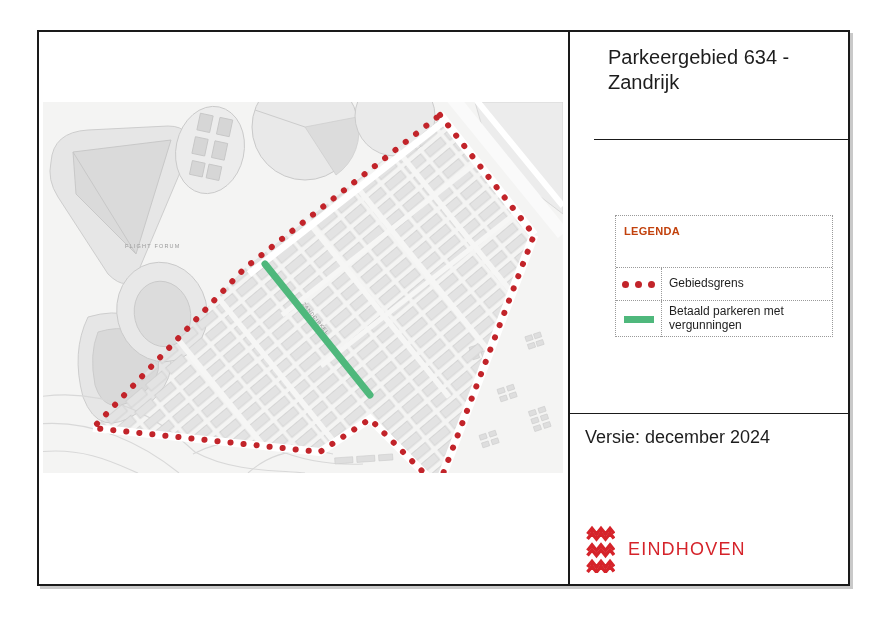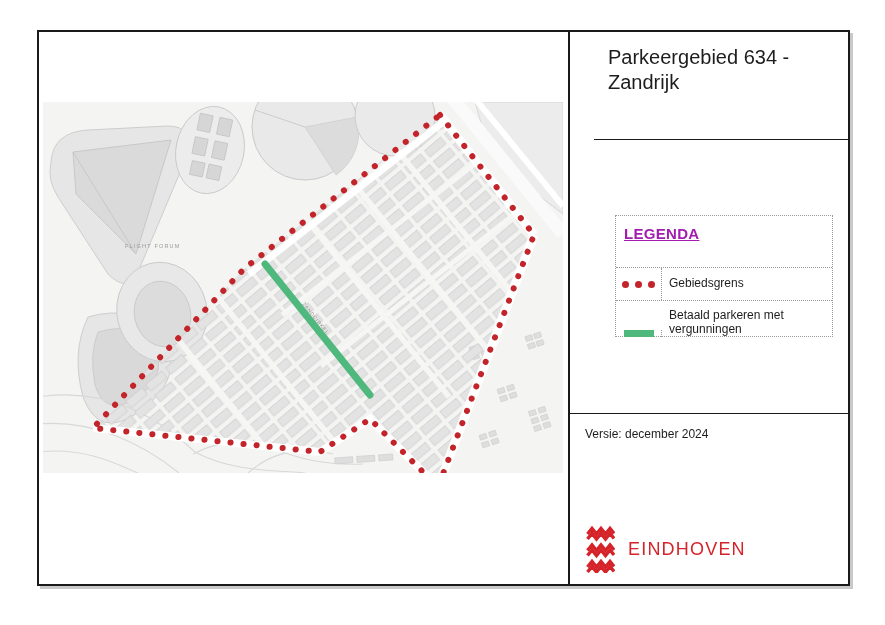--- a/index.html
+++ b/index.html
@@ -8,34 +8,34 @@
     background:#ffffff;box-shadow:3px 3px 0 #c9c9c9;}
   .map-wrap{position:absolute;left:4px;top:70px;width:520px;height:371px;}
   .map-wrap svg{display:block;}
   .panel{position:absolute;left:529px;top:0;bottom:0;width:278px;border-left:2px solid #1a1a1a;}
   .title-box{position:absolute;top:0;left:0;right:0;height:108px;border-bottom:1.5px solid #1a1a1a;
     padding:13px 14px;box-sizing:border-box;margin-left:24px;}
   .title-box .t{font-size:20px;line-height:1.25;color:#1d1d1d;width:245px;}
   .legend-box{position:absolute;left:45px;top:183px;width:218px;height:122px;box-sizing:border-box;
     border:1px dotted #9a9a9a;background:#fff;}
   .legend-header{height:52px;box-sizing:border-box;border-bottom:1px dotted #9a9a9a;
-    padding:9px 0 0 8px;font-size:15px;font-weight:bold;color:#a21caf;letter-spacing:.3px;text-decoration:underline;}
+    padding:9px 0 0 8px;font-size:11px;font-weight:bold;color:#c2410c;letter-spacing:.3px;}
   .legend-row{display:flex;box-sizing:border-box;}
   .legend-row.r1{height:33px;border-bottom:1px dotted #9a9a9a;}
-  .legend-row.r2{height:36px;align-items:flex-end;}
+  .legend-row.r2{height:36px;}
   .sym-cell{width:46px;box-sizing:border-box;border-right:1px dotted #9a9a9a;flex:0 0 46px;
     display:flex;align-items:center;justify-content:center;}
   .lbl-cell{flex:1;display:flex;align-items:center;padding-left:7px;font-size:12px;
     line-height:1.15;color:#1d1d1d;}
   .dots{display:flex;gap:6px;align-items:center;}
   .dot{width:7px;height:7px;border-radius:50%;}
   .gline{width:30px;height:7px;}
   .version-box{position:absolute;top:381px;left:0;right:0;bottom:0;border-top:1.5px solid #1a1a1a;
     box-sizing:border-box;}
-  .version-text{position:absolute;left:15px;top:13px;font-size:12px;color:#1d1d1d;}
+  .version-text{position:absolute;left:15px;top:13px;font-size:18px;color:#1d1d1d;}
   .logo{position:absolute;left:16px;bottom:11px;display:flex;align-items:center;gap:13px;}
   .logo-text{font-size:18px;font-weight:normal;letter-spacing:1.2px;}
 </style>
 </head>
 <body>
 
 <div class="page">
 
   <div class="map-wrap">
     <svg width="520" height="371" viewBox="0 0 520 371">

